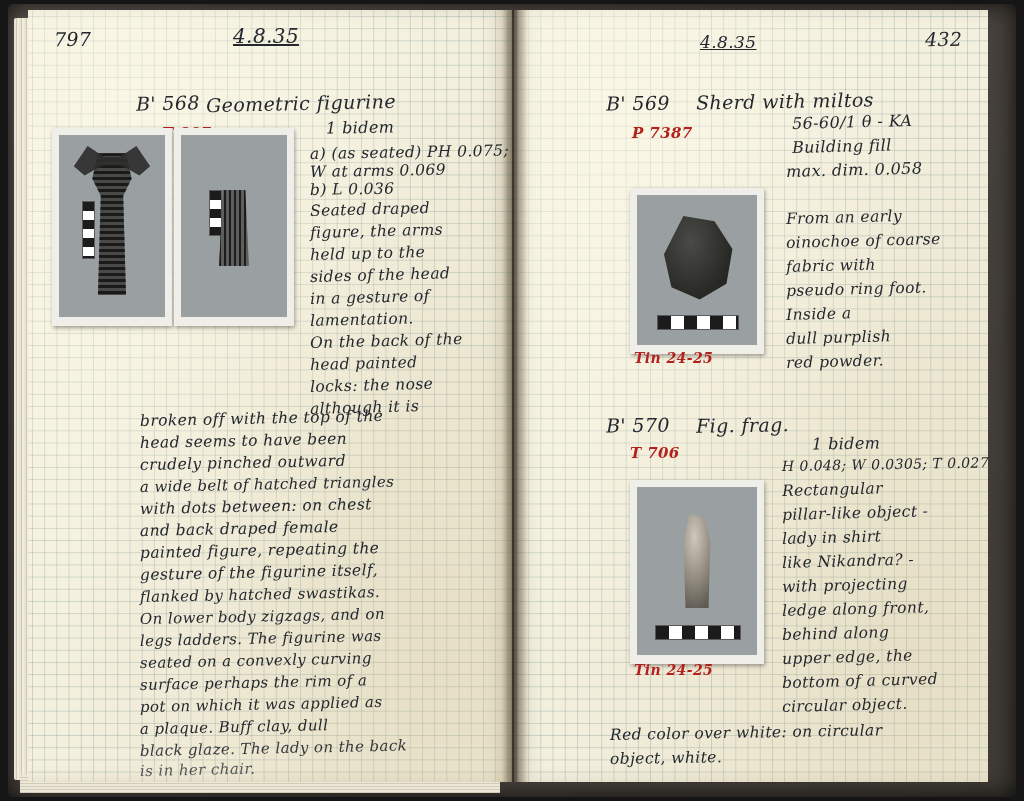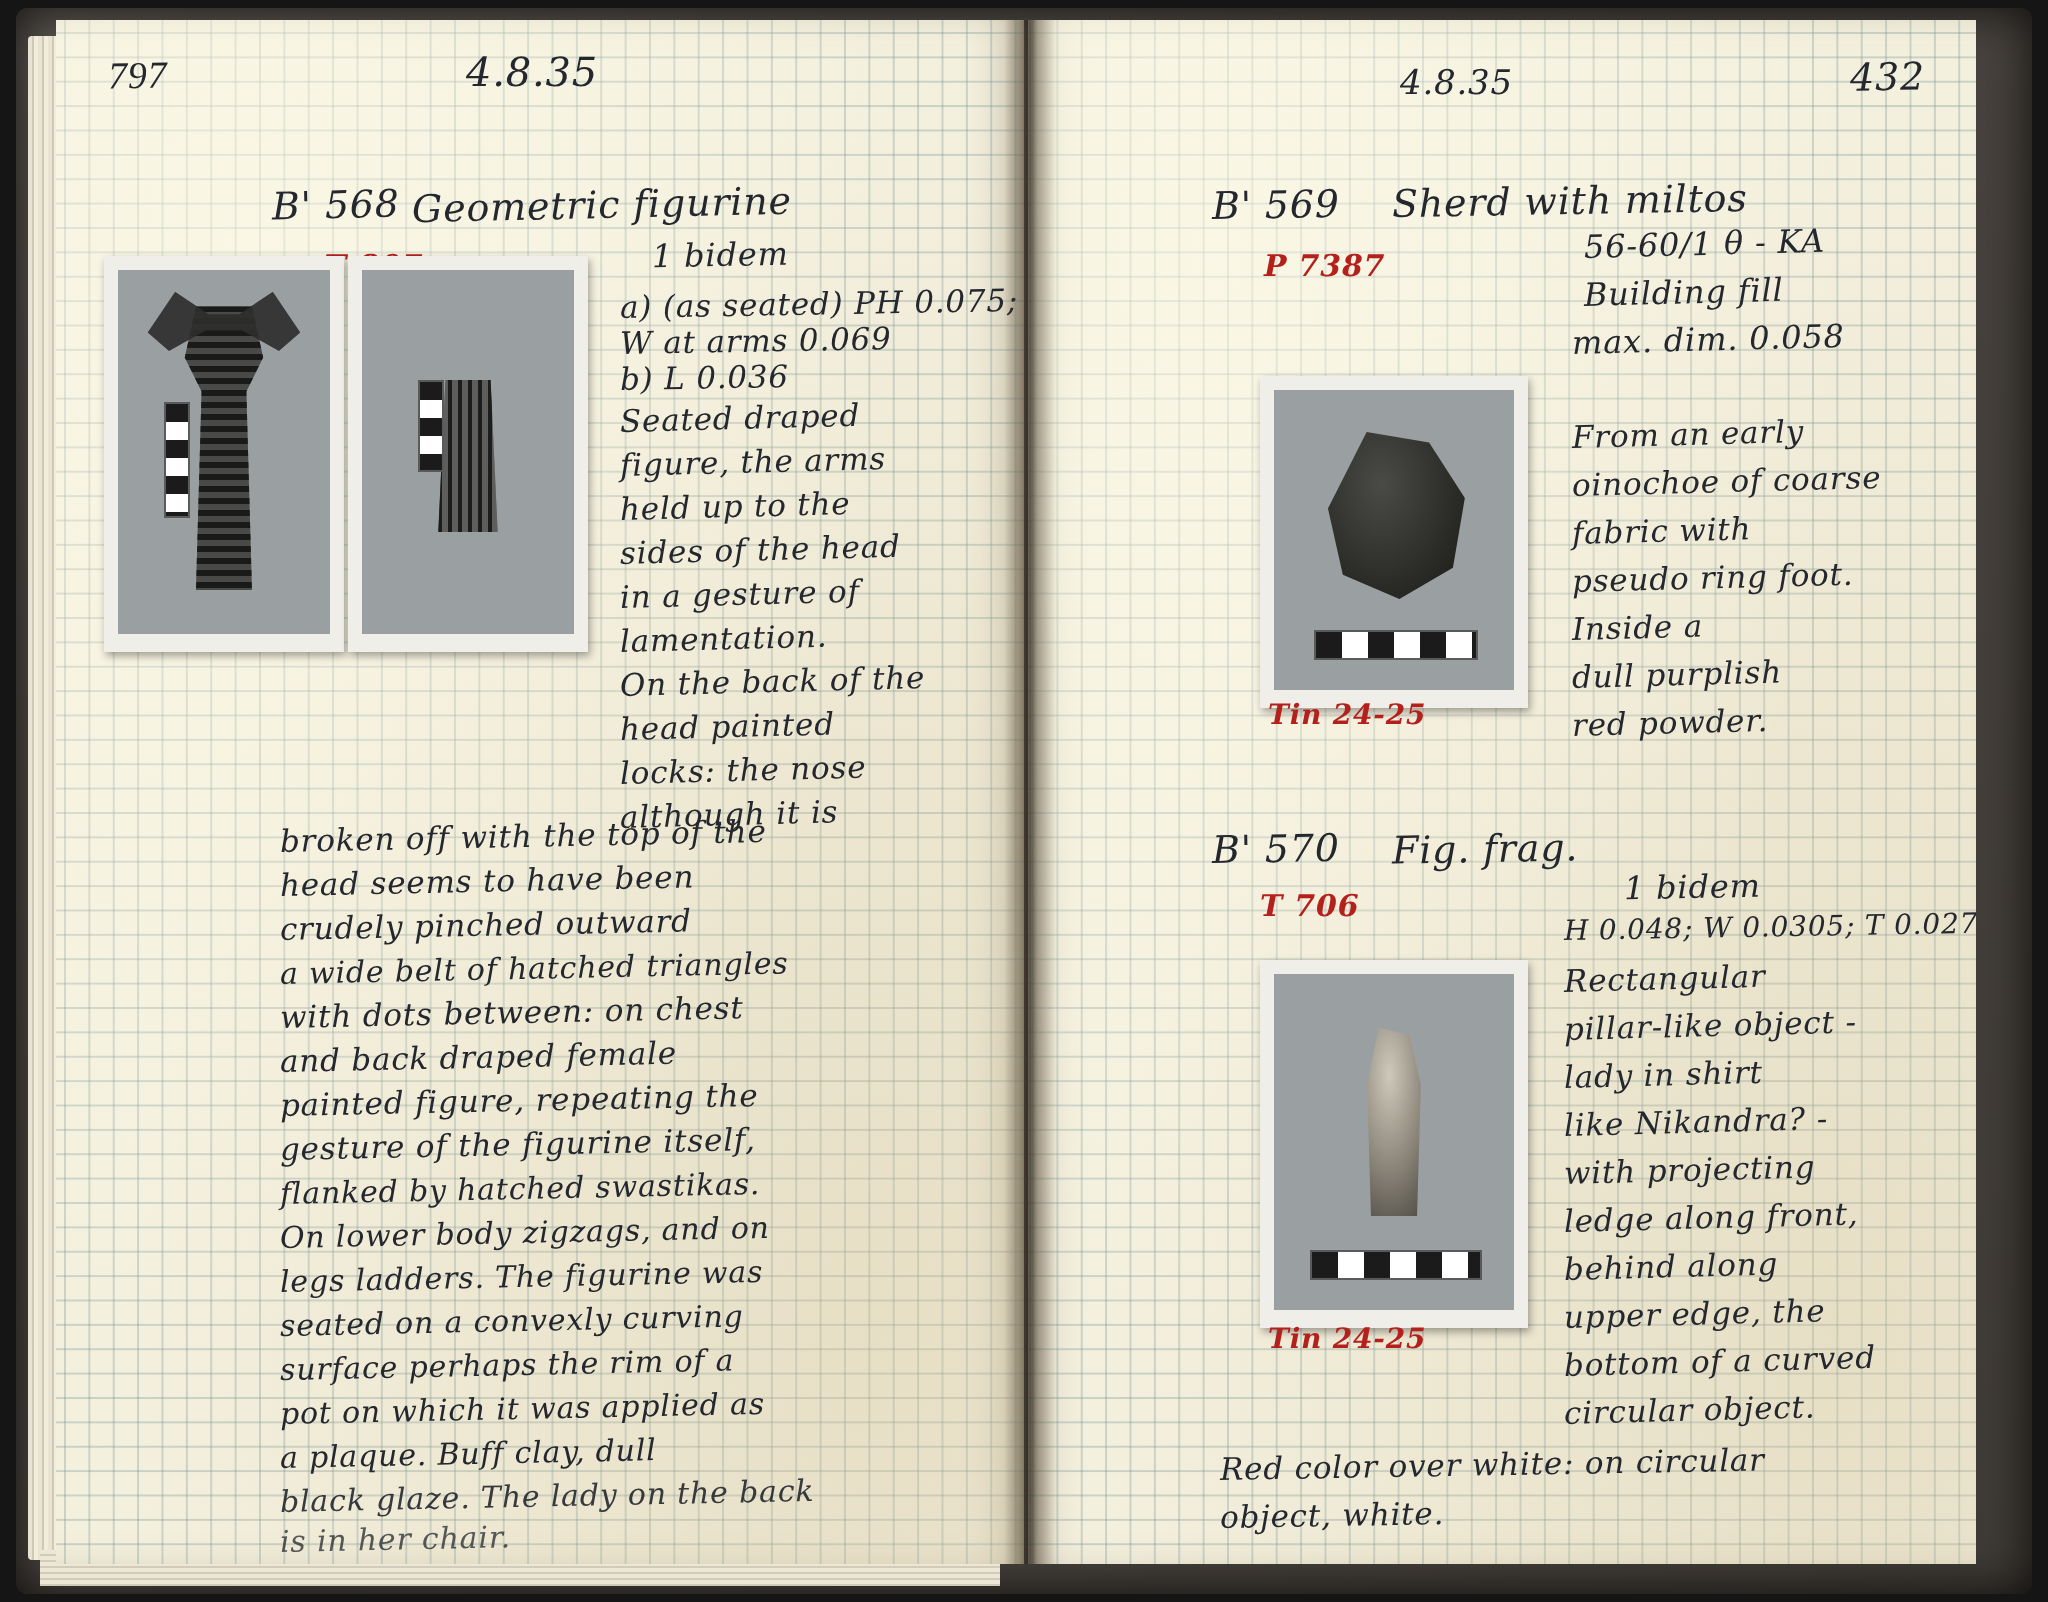--- a/index.html
+++ b/index.html
@@ -126,21 +126,21 @@
   }
   .hw-red {
     font-family: "DejaVu Serif", serif;
     font-style: italic;
     color: #b4201c;
     font-weight: bold;
     letter-spacing: 0.4px;
   }
 
   .pagenum { position: absolute; font-size: 19px; }
-  .datehdr { position: absolute; font-size: 17px; }
+  .datehdr { position: absolute; font-size: 17px; text-decoration: underline; }
 
   .entry-title { position: absolute; font-size: 19px; white-space: nowrap; }
   .entry-sub   { position: absolute; font-size: 16px; white-space: nowrap; }
   .tag         { position: absolute; font-size: 14px; white-space: nowrap; }
 
   .body-line {
     position: absolute;
     font-size: 15.5px;
     white-space: nowrap;
     transform-origin: left center;
@@ -249,21 +249,21 @@
   <div class="cover"></div>
   <div class="page-edge-left"></div>
   <div class="page-edge-bottom"></div>
 
   <div class="spread">
 
     <div class="page left">
       <div class="grid"></div>
       <div class="paper-tint"></div>
 
-      <div class="pagenum hw" style="left:26px; top:18px; transform:rotate(-1deg);font-family:Liberation Serif, serif;">797</div>
+      <div class="pagenum hw" style="left:26px; top:18px; transform:rotate(-1deg);">797</div>
 
       <div class="datehdr hw" style="left:205px; top:14px; font-size:20px;">4.8.35</div>
 
       <div class="entry-title hw" style="left:108px; top:82px; transform:rotate(-1.3deg);">B' 568</div>
       <div class="entry-title hw" style="left:178px; top:82px; transform:rotate(-1.3deg);">Geometric figurine</div>
       <div class="entry-sub hw" style="left:298px; top:108px; transform:rotate(-1deg);">1 bidem</div>
       <div class="tag hw-red" style="left:134px; top:114px; font-size:15px;">T 807</div>
 
       <div class="body-line hw" style="left:282px; top:135px; transform:rotate(-1deg);">a) (as seated) PH 0.075;</div>
       <div class="body-line hw" style="left:282px; top:153px; transform:rotate(-1deg);">W at arms 0.069</div>

